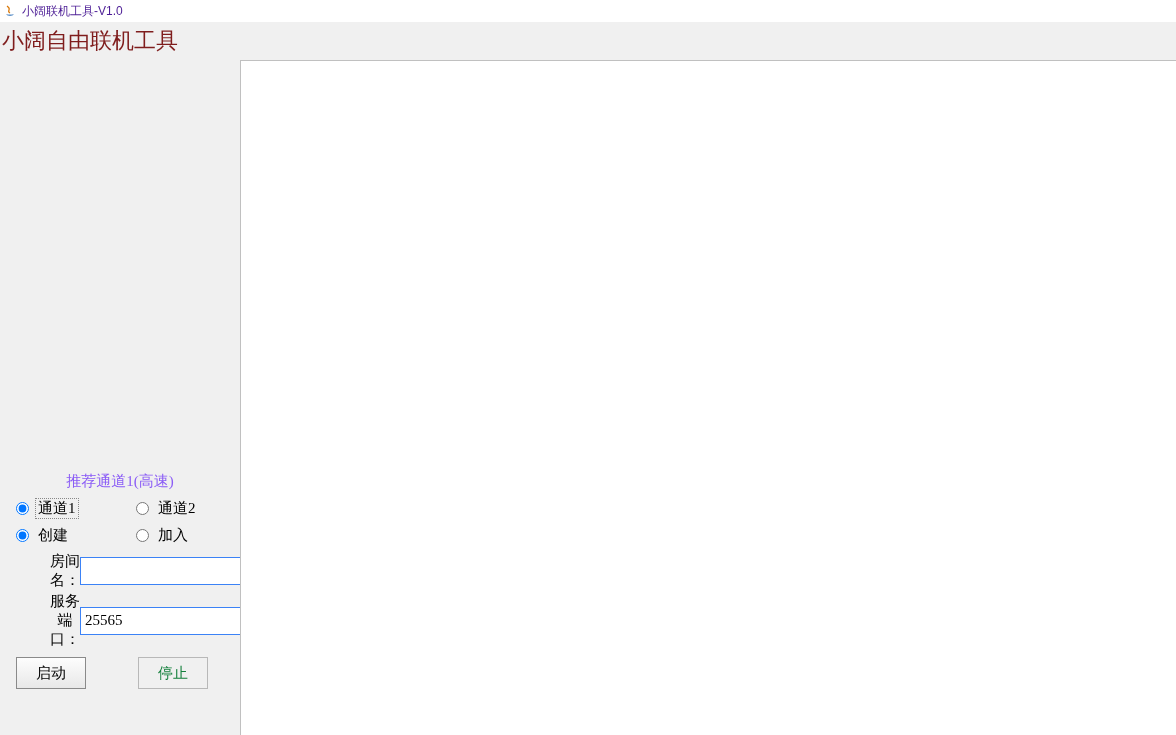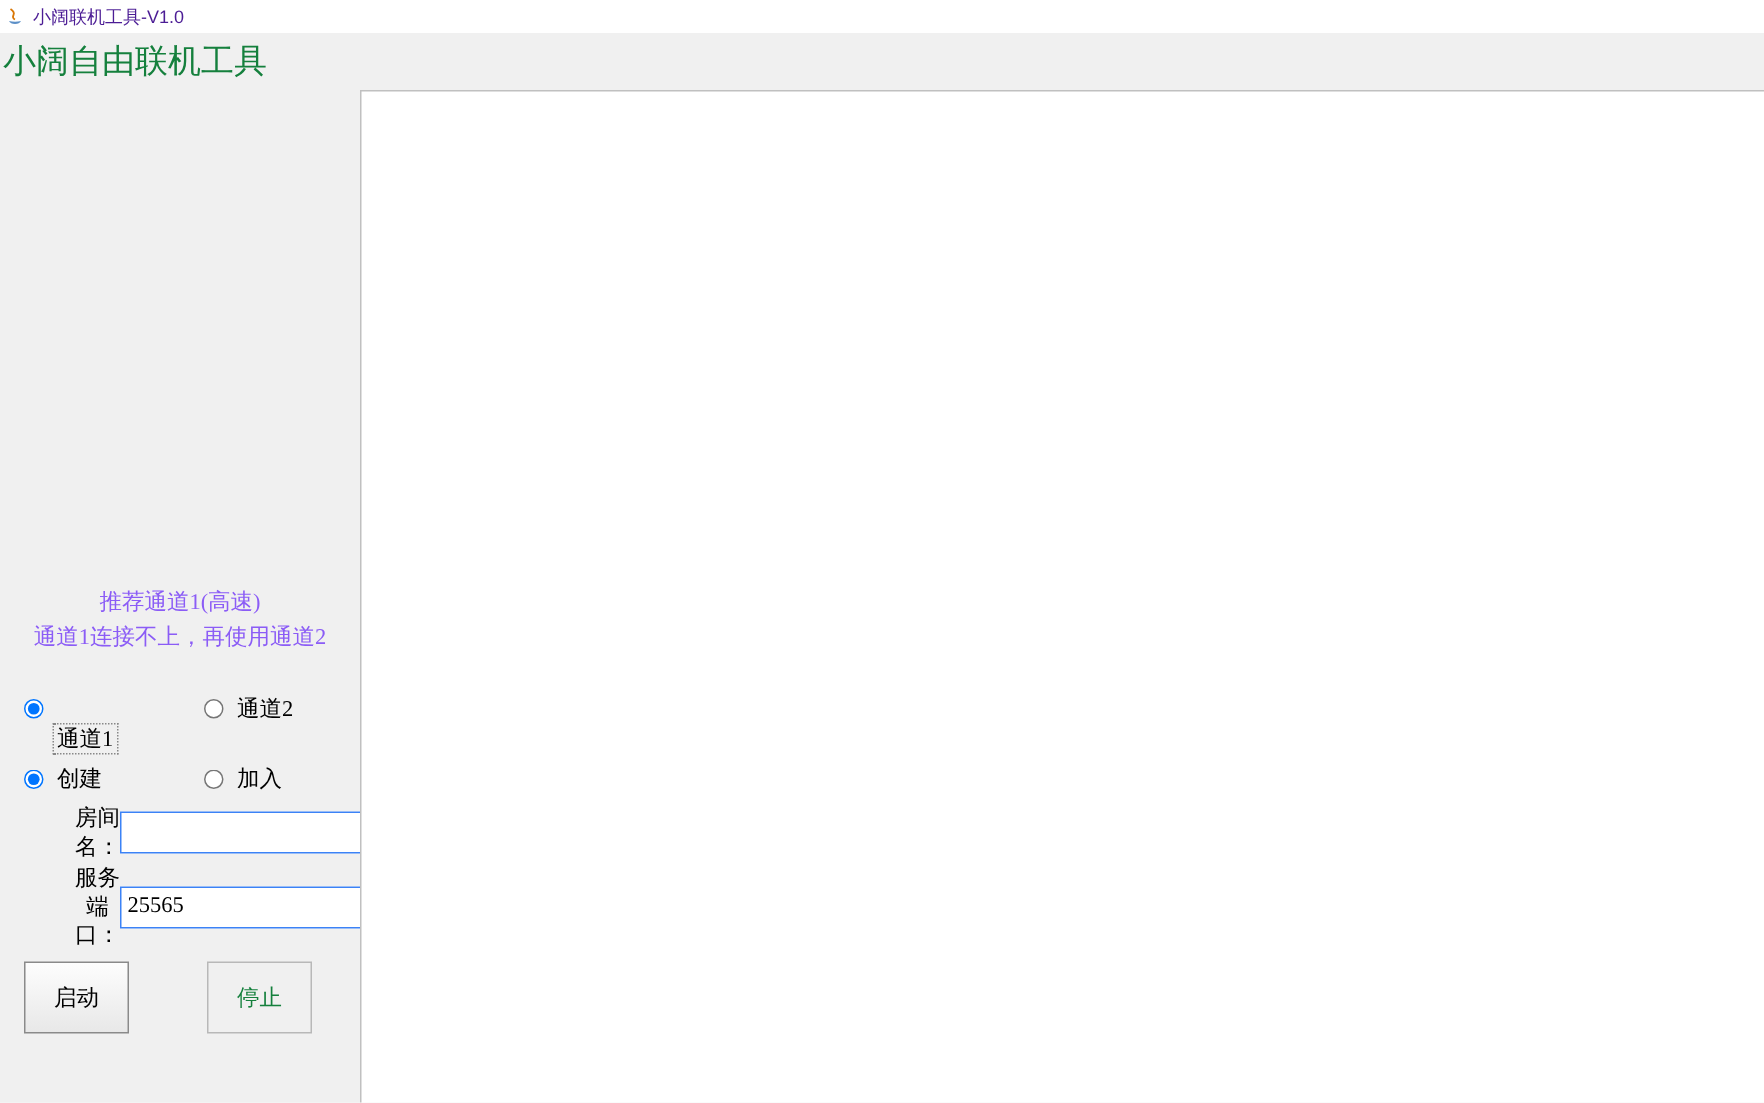--- a/index.html
+++ b/index.html
@@ -28,21 +28,21 @@
       height: 16px;
       margin-right: 4px;
       display: inline-flex;
       align-items: center;
       justify-content: center;
     }
     .app-header {
       padding: 4px 2px;
       font-size: 22px;
       font-family: "SimSun", serif;
-      color: #15803d;
+      color: #7f1d1d;
       background: #f0f0f0;
     }
     .main-area {
       display: flex;
       height: calc(735px - 22px - 34px);
     }
     .sidebar {
       width: 240px;
       background: #f0f0f0;
       padding: 0;
@@ -88,21 +88,20 @@
       margin-right: 6px;
       width: 13px;
       height: 13px;
     }
     .radio-label {
       padding: 1px 3px;
     }
     .radio-label.focused {
       border: 1px dotted #888;
       padding: 0 2px;
-      margin-top: 40px;
     }
     .form-row {
       display: flex;
       align-items: center;
       margin: 2px 0;
     }
     .form-label {
       width: 94px;
       text-align: center;
       font-size: 15px;
@@ -121,21 +120,21 @@
       outline: none;
     }
     .button-row {
       display: flex;
       margin-top: 8px;
       gap: 52px;
       padding-left: 12px;
     }
     .btn {
       width: 70px;
-      height: 48px;
+      height: 32px;
       font-size: 15px;
       font-family: "SimSun", serif;
       background: linear-gradient(to bottom, #fdfdfd, #e8e8e8);
       border: 1px solid #8a8a8a;
       cursor: pointer;
     }
     .btn:disabled {
       color: #15803d;
       background: #f0f0f0;
       border: 1px solid #b8b8b8;
@@ -165,21 +164,20 @@
   <span>小阔自由联机工具</span>
 </div>
 
 <div class="main-area">
   <div class="sidebar">
     <div class="sidebar-spacer"></div>
     <div class="sidebar-controls">
 
       <div class="hint-text">
         <span class="line">推荐通道1(高速)</span>
-        <span class="line">通道1连接不上，再使用通道2</span>
       </div>
 
       <div class="radio-row">
         <label class="radio-group left">
           <input type="radio" name="channel" checked="" style="">
           <span class="radio-label focused">通道1</span>
         </label>
         <label class="radio-group right">
           <input type="radio" name="channel" style="">
           <span class="radio-label">通道2</span>

